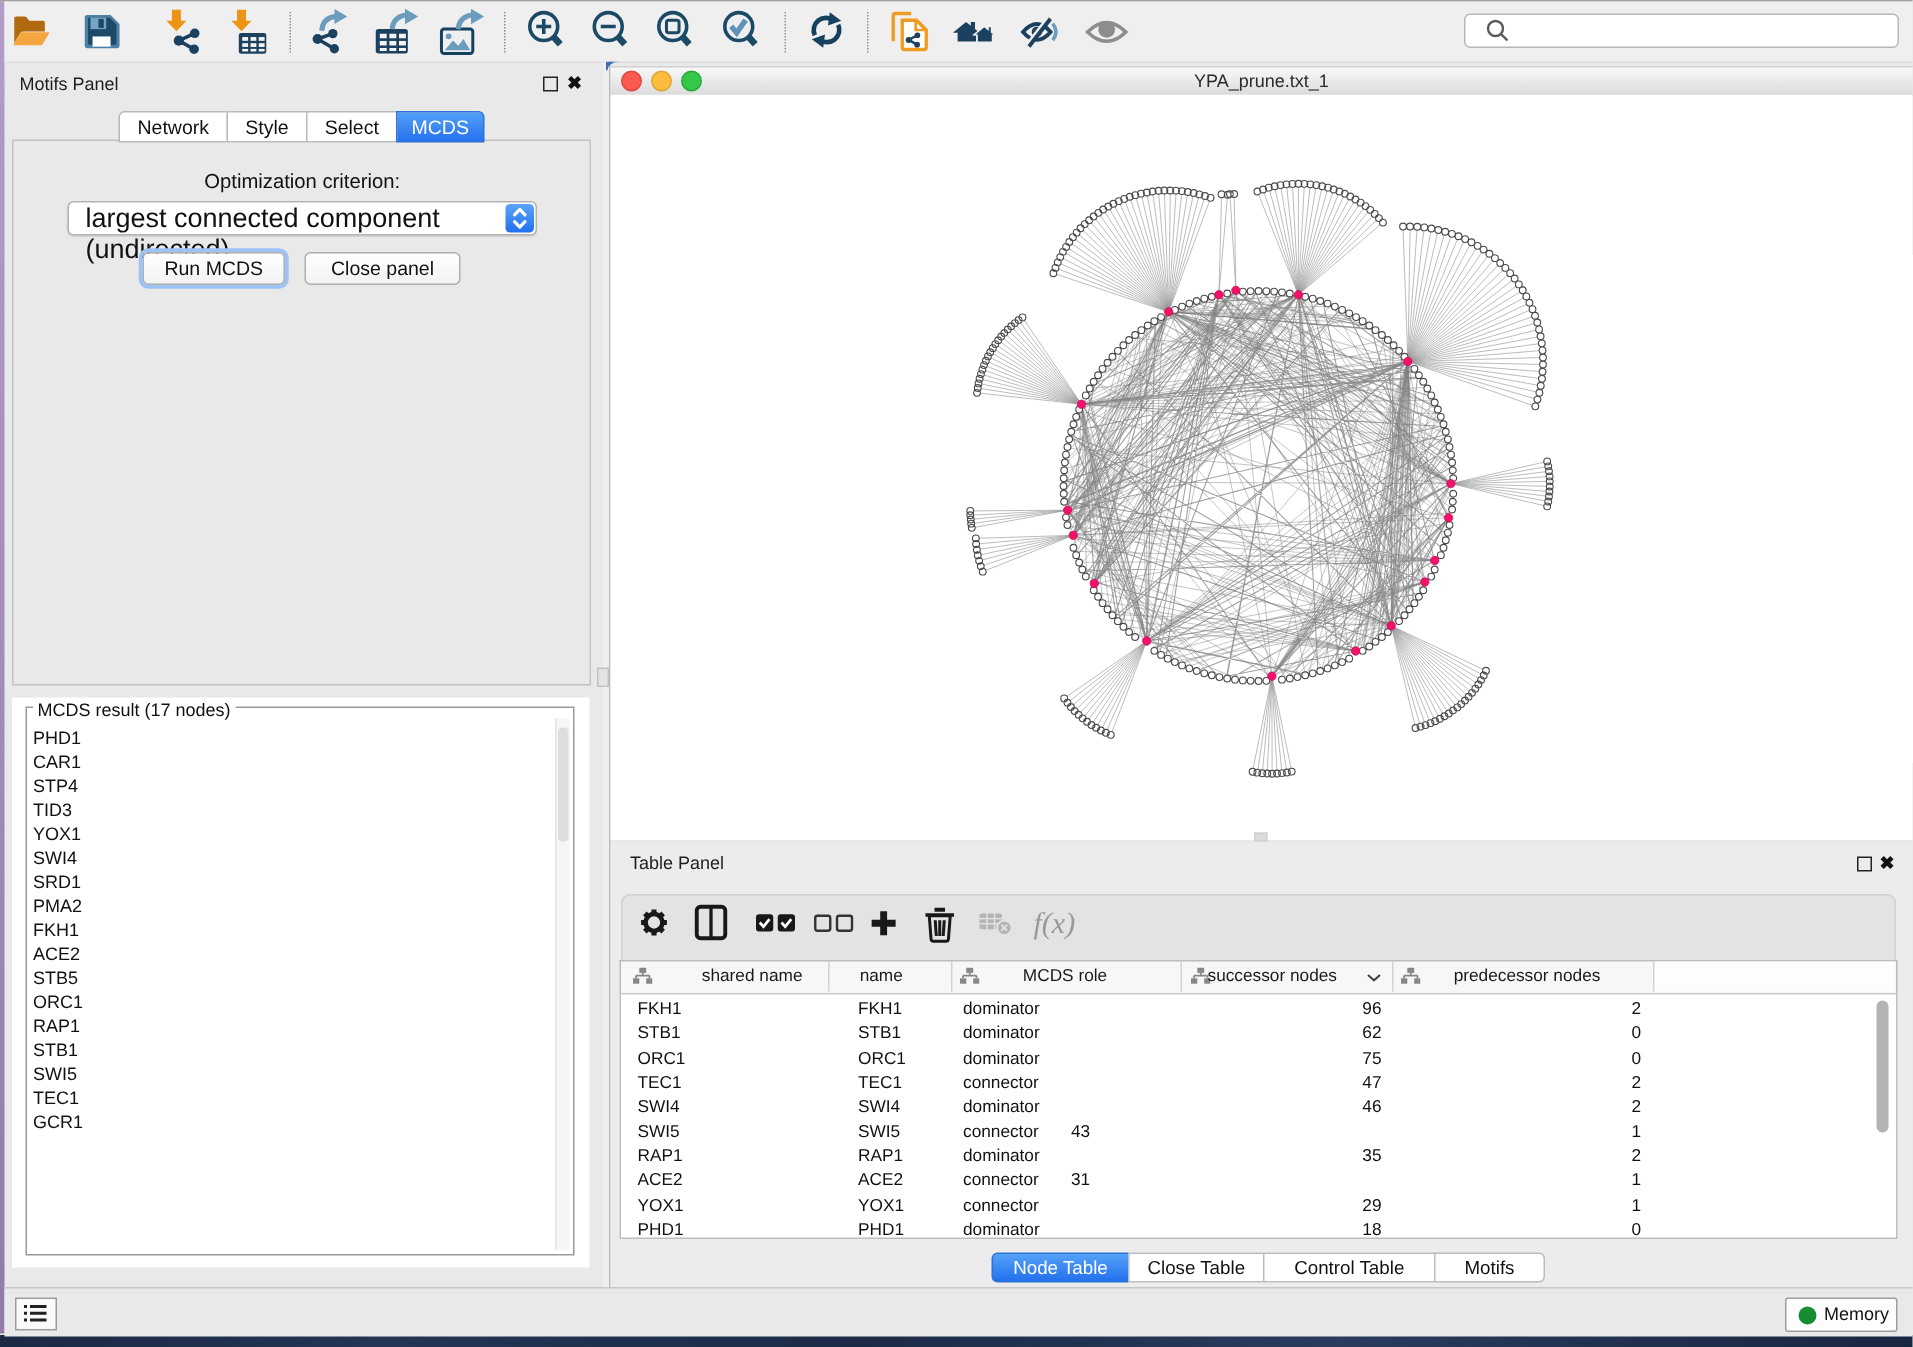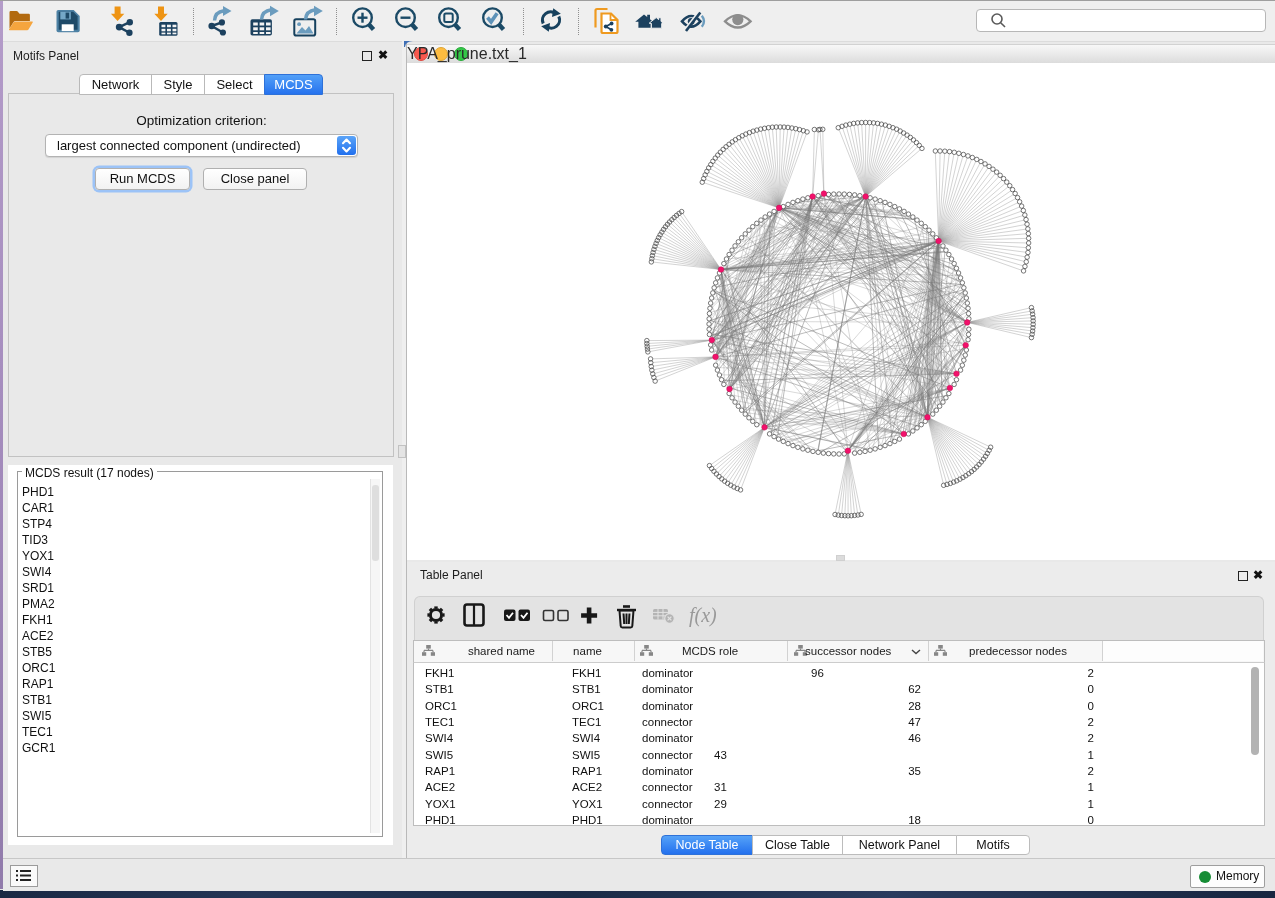--- a/index.html
+++ b/index.html
@@ -12,40 +12,40 @@
 #searchbox{left:976px;top:9px;width:288px;height:21px;background:#fff;border:1px solid #b7b7b7;border-radius:4px}
 #cp-title{left:13px;top:49px;font-size:12px;color:#1d1d1d}
 #cpfloat{left:362px;top:51px;width:8px;height:8px;border:1.5px solid #222}
 #cpclose{left:378px;top:48px;font-size:12px;font-weight:bold;color:#111}
 .tab{position:absolute;top:74px;height:19px;background:#fff;border:1px solid #b9b9b9;
   font-size:13px;color:#111;text-align:center;line-height:20px}
 .tab.sel{background:linear-gradient(#52a0f8,#2672ee);color:#fff;border-color:#2e71d8}
 #cp-body{left:8px;top:93px;width:384px;height:362px;border:1px solid #c2c2c2;background:#e9e9e9}
 #optlabel{left:0px;top:113px;width:403px;text-align:center;font-size:13.5px;color:#111}
 #combo{left:45px;top:134px;width:311px;height:21px;background:#fff;border:1px solid #b3b3b3;border-radius:4px;box-shadow:0 1px 1px rgba(0,0,0,.10)}
-#combo .txt{position:absolute;left:11px;top:0;line-height:21px;font-size:13px;color:#111}
+#combo .txt{position:absolute;left:11px;top:0;line-height:21px;font-size:18px;color:#111}
 #combo .btn{position:absolute;right:1px;top:1px;width:19px;height:19px;border-radius:3px;background:linear-gradient(#5ba4f8,#2170ee)}
 .pushbtn{position:absolute;top:168px;height:20px;background:linear-gradient(#ffffff,#f2f2f2);border:1px solid #b0b0b0;border-radius:4px;
   font-size:13px;color:#111;text-align:center;line-height:20px}
 #runbtn{left:95px;width:93px;box-shadow:0 0 0 2.5px #9cc3f7}
 #closebtn{left:203px;width:102px}
 #results{left:8px;top:465px;width:385px;height:380px;background:#fff}
 #fieldset{left:17px;top:471px;width:364px;height:364px;border:1px solid #9a9a9a}
 #legend{left:22px;top:466px;background:#fff;padding:0 3px;font-size:12px;color:#111}
 #mlist{left:22px;top:484px;width:340px;font-size:12px;color:#111;line-height:16px}
 #mscroll{left:370px;top:479px;width:9px;height:354px;background:#f6f6f6;border-left:1px solid #e3e3e3}
 #mthumb{position:absolute;left:1px;top:6px;width:7px;height:76px;background:#dedede;border-radius:3px}
 #statusbar{left:3px;top:858px;width:1272px;height:32px;background:#e9e9e9;border-top:1px solid #c7c7c7}
 #listbtn{left:10px;top:865px;width:26px;height:20px;background:#fafafa;border:1px solid #9b9b9b}
 #membtn{left:1190px;top:865px;width:73px;height:21px;background:#fdfdfd;border:1px solid #9e9e9e;border-radius:2px;font-size:12px;color:#111;line-height:21px}
 #vsplit{left:402px;top:41px;width:4px;height:817px;background:#efefef;border-right:1px solid #b9b9b9}
 #vgrip{left:398px;top:445px;width:6px;height:11px;background:#e4e4e4;border:1px solid #c2c2c2}
 #nettitle{left:407px;top:44px;width:868px;height:18px;background:linear-gradient(#f8f8f8,#dcdcdc);border-bottom:1px solid #b4b4b4;border-top:1px solid #d2d2d2}
 .tl{position:absolute;top:47px;width:12px;height:12px;border-radius:50%}
-#ttext{left:407px;top:44px;width:868px;height:19px;text-align:left;font-size:16px;color:#2a2a2a;line-height:20px}
+#ttext{left:407px;top:44px;width:868px;height:19px;text-align:center;font-size:12px;color:#2a2a2a;line-height:20px}
 #netcanvas{left:407px;top:63px;width:868px;height:497px;background:#fff}
 #netgrip{left:836px;top:555px;width:7px;height:4px;background:#dcdcdc;border:1px solid #d0d0d0}
 #tablepanel{left:407px;top:562px;width:868px;height:296px;background:#ececec}
 #tp-title{left:420px;top:568px;font-size:12px;color:#1d1d1d}
 #tpfloat{left:1238px;top:571px;width:8px;height:8px;border:1.5px solid #222}
 #tpclose{left:1253px;top:568px;font-size:12px;font-weight:bold;color:#111}
 #tp-toolbar{left:414px;top:596px;width:848px;height:44px;background:#e3e3e3;border:1px solid #d0d0d0;border-radius:6px 6px 0 0;border-bottom:none}
 #tbl{left:413px;top:640px;width:850px;height:184px;background:#fff;border:1px solid #bdbdbd}
 #thead{position:absolute;left:413px;top:640px;width:850px;height:21px;background:#f7f7f7;border:1px solid #bdbdbd;border-bottom:1px solid #cccccc}
 .hsep{position:absolute;top:641px;height:20px;width:0;border-left:1px solid #d2d2d2}
@@ -341,35 +341,35 @@
 <div class="htxt" style="left:655px;width:110px;text-align:center">MCDS role</div>
 <div class="htxt" style="left:805px;width:112px;text-align:left">successor nodes</div>
 <svg class="abs" style="left:911px;top:649px" width="10" height="6">
     <path d="M1 1 l4 3.6 4-3.6" stroke="#444" stroke-width="1.4" fill="none"></path>
   </svg>
 <div class="htxt" style="left:948px;width:140px;text-align:center">predecessor nodes</div>
 <div class="trow" style="left:414px;top:664.9px;width:836px">
     <span style="position:absolute;left:11px">FKH1</span>
     <span style="position:absolute;left:158px">FKH1</span>
     <span style="position:absolute;left:228px">dominator</span>
-    <span style="position:absolute;left:300px;width:207px;text-align:center">96</span>
+    <span style="position:absolute;left:300px;width:207px;text-align:right">96</span>
     <span style="position:absolute;left:500px;width:180px;text-align:right">2</span>
   </div>
 <div class="trow" style="left:414px;top:681.2px;width:836px">
     <span style="position:absolute;left:11px">STB1</span>
     <span style="position:absolute;left:158px">STB1</span>
     <span style="position:absolute;left:228px">dominator</span>
     <span style="position:absolute;left:300px;width:207px;text-align:right">62</span>
     <span style="position:absolute;left:500px;width:180px;text-align:right">0</span>
   </div>
 <div class="trow" style="left:414px;top:697.6px;width:836px">
     <span style="position:absolute;left:11px">ORC1</span>
     <span style="position:absolute;left:158px">ORC1</span>
     <span style="position:absolute;left:228px">dominator</span>
-    <span style="position:absolute;left:300px;width:207px;text-align:right">28</span>
+    <span style="position:absolute;left:300px;width:207px;text-align:right">75</span>
     <span style="position:absolute;left:500px;width:180px;text-align:right">0</span>
   </div>
 <div class="trow" style="left:414px;top:713.9px;width:836px">
     <span style="position:absolute;left:11px">TEC1</span>
     <span style="position:absolute;left:158px">TEC1</span>
     <span style="position:absolute;left:228px">connector</span>
     <span style="position:absolute;left:300px;width:207px;text-align:right">47</span>
     <span style="position:absolute;left:500px;width:180px;text-align:right">2</span>
   </div>
 <div class="trow" style="left:414px;top:730.2px;width:836px">
@@ -397,34 +397,34 @@
     <span style="position:absolute;left:11px">ACE2</span>
     <span style="position:absolute;left:158px">ACE2</span>
     <span style="position:absolute;left:228px">connector</span>
     <span style="position:absolute;left:300px;width:207px;text-align:left">31</span>
     <span style="position:absolute;left:500px;width:180px;text-align:right">1</span>
   </div>
 <div class="trow" style="left:414px;top:795.5px;width:836px">
     <span style="position:absolute;left:11px">YOX1</span>
     <span style="position:absolute;left:158px">YOX1</span>
     <span style="position:absolute;left:228px">connector</span>
-    <span style="position:absolute;left:300px;width:207px;">29</span>
+    <span style="position:absolute;left:300px;width:207px;text-align:right">29</span>
     <span style="position:absolute;left:500px;width:180px;text-align:right">1</span>
   </div>
 <div class="trow" style="left:414px;top:811.9px;width:836px">
     <span style="position:absolute;left:11px">PHD1</span>
     <span style="position:absolute;left:158px">PHD1</span>
     <span style="position:absolute;left:228px">dominator</span>
     <span style="position:absolute;left:300px;width:207px;text-align:right">18</span>
     <span style="position:absolute;left:500px;width:180px;text-align:right">0</span>
   </div>
 <div class="abs" id="tthumb"></div>
 <div class="abs btab sel" style="left:661px;width:90px;border-radius:4px 0 0 4px">Node Table</div>
 <div class="abs btab" style="left:752px;width:89px">Close Table</div>
-<div class="abs btab" style="left:842px;width:113px">Network Panel</div>
+<div class="abs btab" style="left:842px;width:113px">Control Table</div>
 <div class="abs btab" style="left:956px;width:72px;border-radius:0 4px 4px 0">Motifs</div>
 
 <div class="abs" id="statusbar"></div>
 <div class="abs" id="listbtn">
     <svg width="16" height="13" style="position:absolute;left:5px;top:3px">
       <g fill="#222">
         <rect x="0" y="1" width="2" height="2"></rect>
         <rect x="4" y="1" width="11" height="2"></rect>
         <rect x="0" y="5.5" width="2" height="2"></rect>
         <rect x="4" y="5.5" width="11" height="2"></rect>

